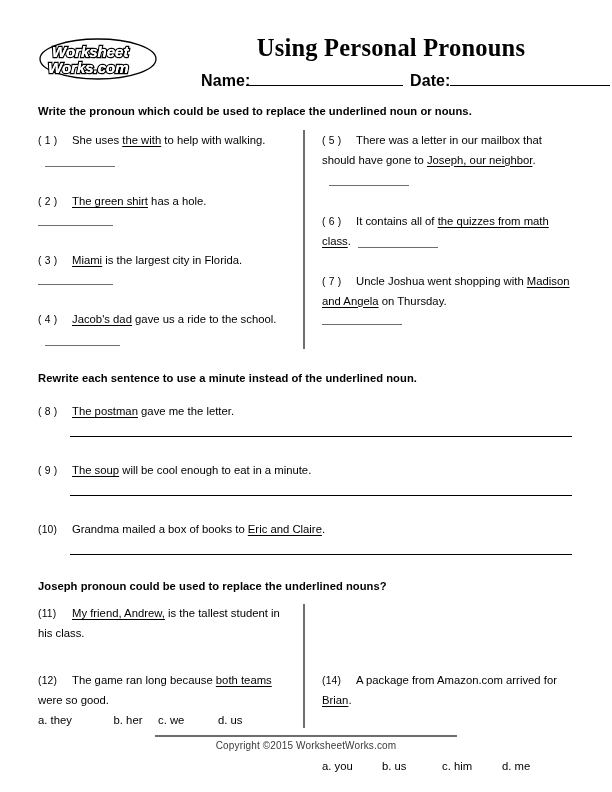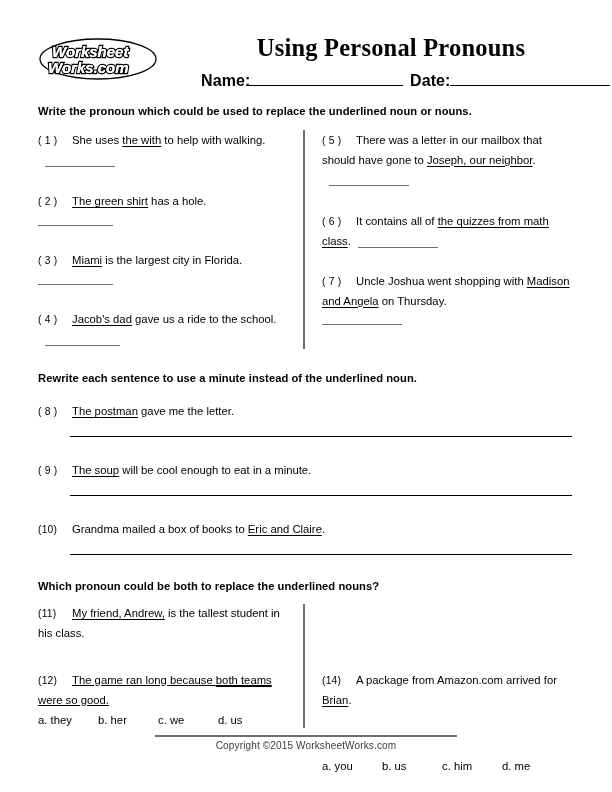--- a/index.html
+++ b/index.html
@@ -233,35 +233,35 @@
     <span class="body"><span class="u">The soup</span> will be cool enough to eat in a minute.</span>
   </div>
   <div class="longrule" style="left:70px; top:495px; width:502px;"></div>
 
   <div class="q" style="left:38px; top:520px; width:536px;">
     <span class="num">(10)</span>
     <span class="body">Grandma mailed a box of books to <span class="u">Eric and Claire</span>.</span>
   </div>
   <div class="longrule" style="left:70px; top:554px; width:502px;"></div>
 
-  <div class="sect-head" style="top:580px;">Which pronoun could be both to replace the underlined nouns?</div>
+  <div class="sect-head" style="top:580px;">Joseph pronoun could be used to replace the underlined nouns?</div>
 
   <div class="vdiv" style="left:303px; top:604px; height:124px;"></div>
 
   <div class="q" style="left:38px; top:604px; width:250px;">
     <span class="num">(11)</span>
     <span class="body"><span class="u">My friend, Andrew,</span> is the tallest student in his class.
     </span>
   </div>
 
-  <div class="q" style="left:38px; top:671px; width:250px;text-decoration:underline;">
+  <div class="q" style="left:38px; top:671px; width:250px;">
     <span class="num">(12)</span>
     <span class="body">The game ran long because <span class="u">both teams</span> were so good.
       <span class="opts">
-        <span class="opt" style="width:60px;">a. they</span><span class="opt" style="width:60px;">b. her</span><span class="opt" style="width:60px;">c. we</span><span class="opt">d. us</span>
+        <span class="opt" style="width:60px;">a. they</span><span class="opt" style="width:60px;text-align:center;">b. her</span><span class="opt" style="width:60px;">c. we</span><span class="opt">d. us</span>
       </span>
     </span>
   </div>
 
 
   <div class="q" style="left:322px; top:671px; width:252px;">
     <span class="num">(14)</span>
     <span class="body">A package from Amazon.com arrived for <span class="u">Brian</span>.
       <span class="opts">
         <span class="opt" style="width:60px;">a. you</span><span class="opt" style="width:60px;">b. us</span><span class="opt" style="width:60px;margin-top:46px;">c. him</span><span class="opt">d. me</span>

